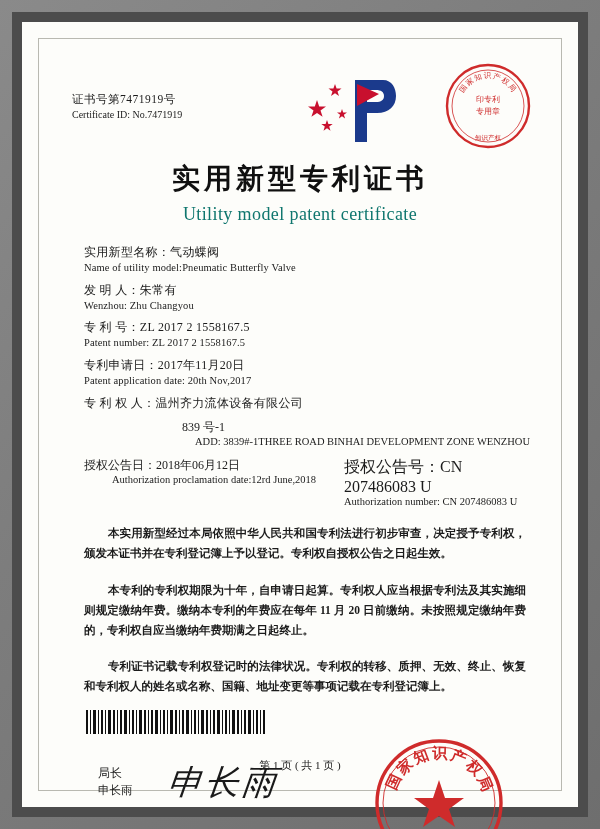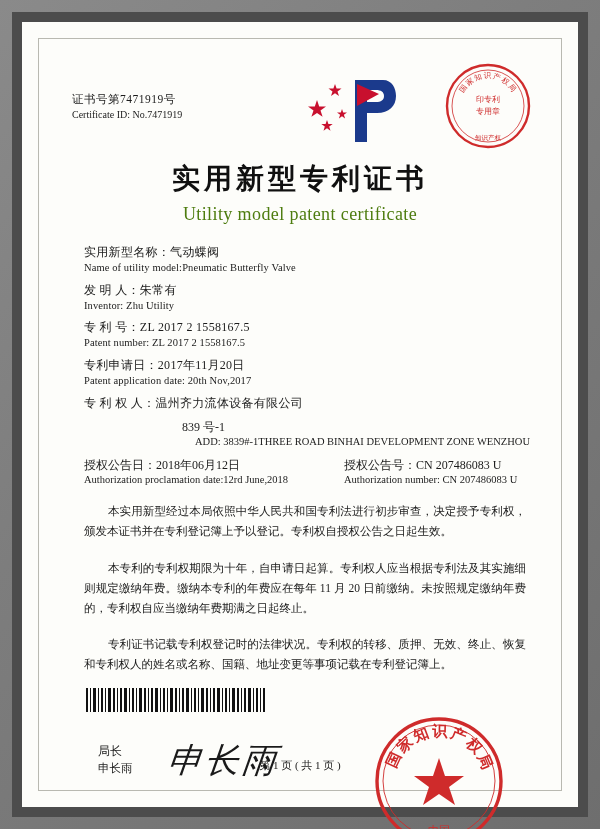--- a/index.html
+++ b/index.html
@@ -95,21 +95,21 @@
     letter-spacing: 4px;
     font-family: Liberation Mono, monospace;
     margin-top: 2px;
     color: #101010;
   }
   .title-en {
     text-align: center;
     font-size: 18px;
     margin-top: 6px;
     letter-spacing: .4px;
-    color: #4d7c0f;
+    color: #0f766e;
   }
 
   
   .fields {
     margin-top: 20px;
     padding-left: 34px;
     padding-right: 20px;
   }
   .field {
     margin-bottom: 8px;
@@ -150,20 +150,21 @@
     margin-top: 12px;
     padding-left: 34px;
     padding-right: 24px;
     font-size: 11.5px;
     line-height: 1.75;
     text-align: justify;
   }
   .paras p {
     margin: 16px 0 2px 0;
     text-indent: 24px;
+    font-weight: bold;
   }
 
   
   .barcode {
     margin-top: 14px;
     padding-left: 36px;
     height: 26px;
   }
   .barcode svg { display: block; }
 
@@ -277,21 +278,21 @@
             <div class="cn">
               <span class="label">实用新型名称：</span><span>气动蝶阀</span>
             </div>
             <div class="en">Name of utility model:Pneumatic Butterfly Valve</div>
           </div>
 
           <div class="field">
             <div class="cn">
               <span class="label">发 明 人：</span><span>朱常有</span>
             </div>
-            <div class="en">Inventor: Zhu Utility</div>
+            <div class="en">Wenzhou: Zhu Changyou</div>
           </div>
 
           <div class="field">
             <div class="cn">
               <span class="label">专 利 号：</span><span>ZL 2017 2 1558167.5</span>
             </div>
             <div class="en">Patent number: ZL 2017 2 1558167.5</div>
           </div>
 
           <div class="field">
@@ -308,24 +309,24 @@
           </div>
 
           <div class="field">
             <div class="addr-line2">839 号-1</div>
             <div class="addr-en">ADD: 3839#-1THREE ROAD BINHAI DEVELOPMENT ZONE WENZHOU</div>
           </div>
 
           <div class="two-col">
             <div class="col-l">
               <div class="cn" style="font-size:12px;">授权公告日：2018年06月12日</div>
-              <div class="en" style="font-size:10.5px;">Authorization proclamation date:12rd June,2018</div>
+              <div class="en" style="font-size:10.5px;text-align:center;">Authorization proclamation date:12rd June,2018</div>
             </div>
             <div class="col-r">
-              <div class="cn" style="font-size:12px;">授权公告号：CN 207486083 U</div>
+              <div class="cn" style="font-size:16px;">授权公告号：CN 207486083 U</div>
               <div class="en" style="font-size:10.5px;">Authorization number: CN 207486083 U</div>
             </div>
           </div>
         </div>
 
         <div class="paras">
           <p>本实用新型经过本局依照中华人民共和国专利法进行初步审查，决定授予专利权，颁发本证书并在专利登记簿上予以登记。专利权自授权公告之日起生效。</p>
           <p>本专利的专利权期限为十年，自申请日起算。专利权人应当根据专利法及其实施细则规定缴纳年费。缴纳本专利的年费应在每年 11 月 20 日前缴纳。未按照规定缴纳年费的，专利权自应当缴纳年费期满之日起终止。</p>
           <p>专利证书记载专利权登记时的法律状况。专利权的转移、质押、无效、终止、恢复和专利权人的姓名或名称、国籍、地址变更等事项记载在专利登记簿上。</p>
         </div>

